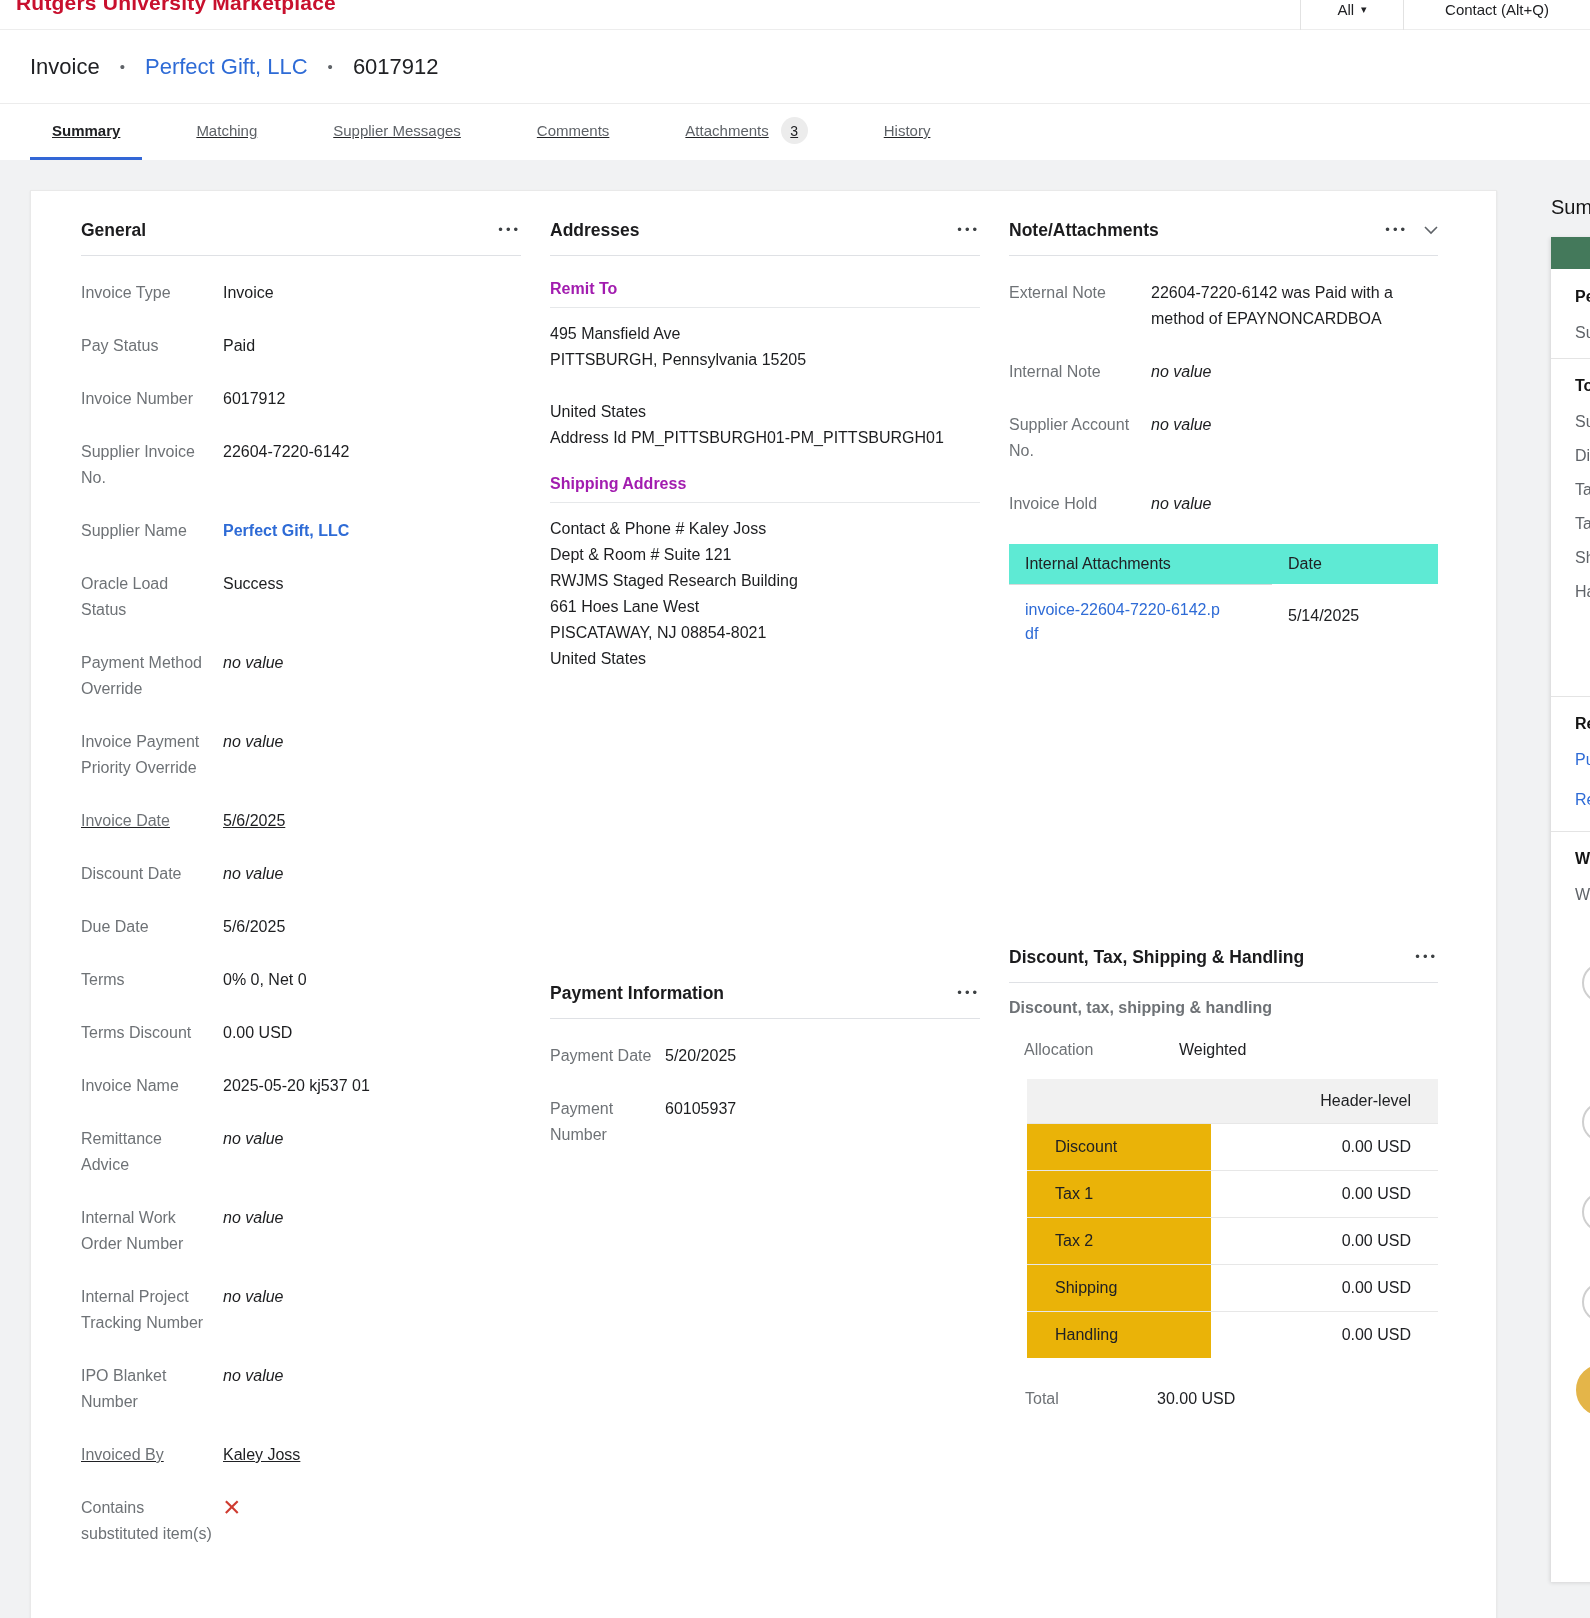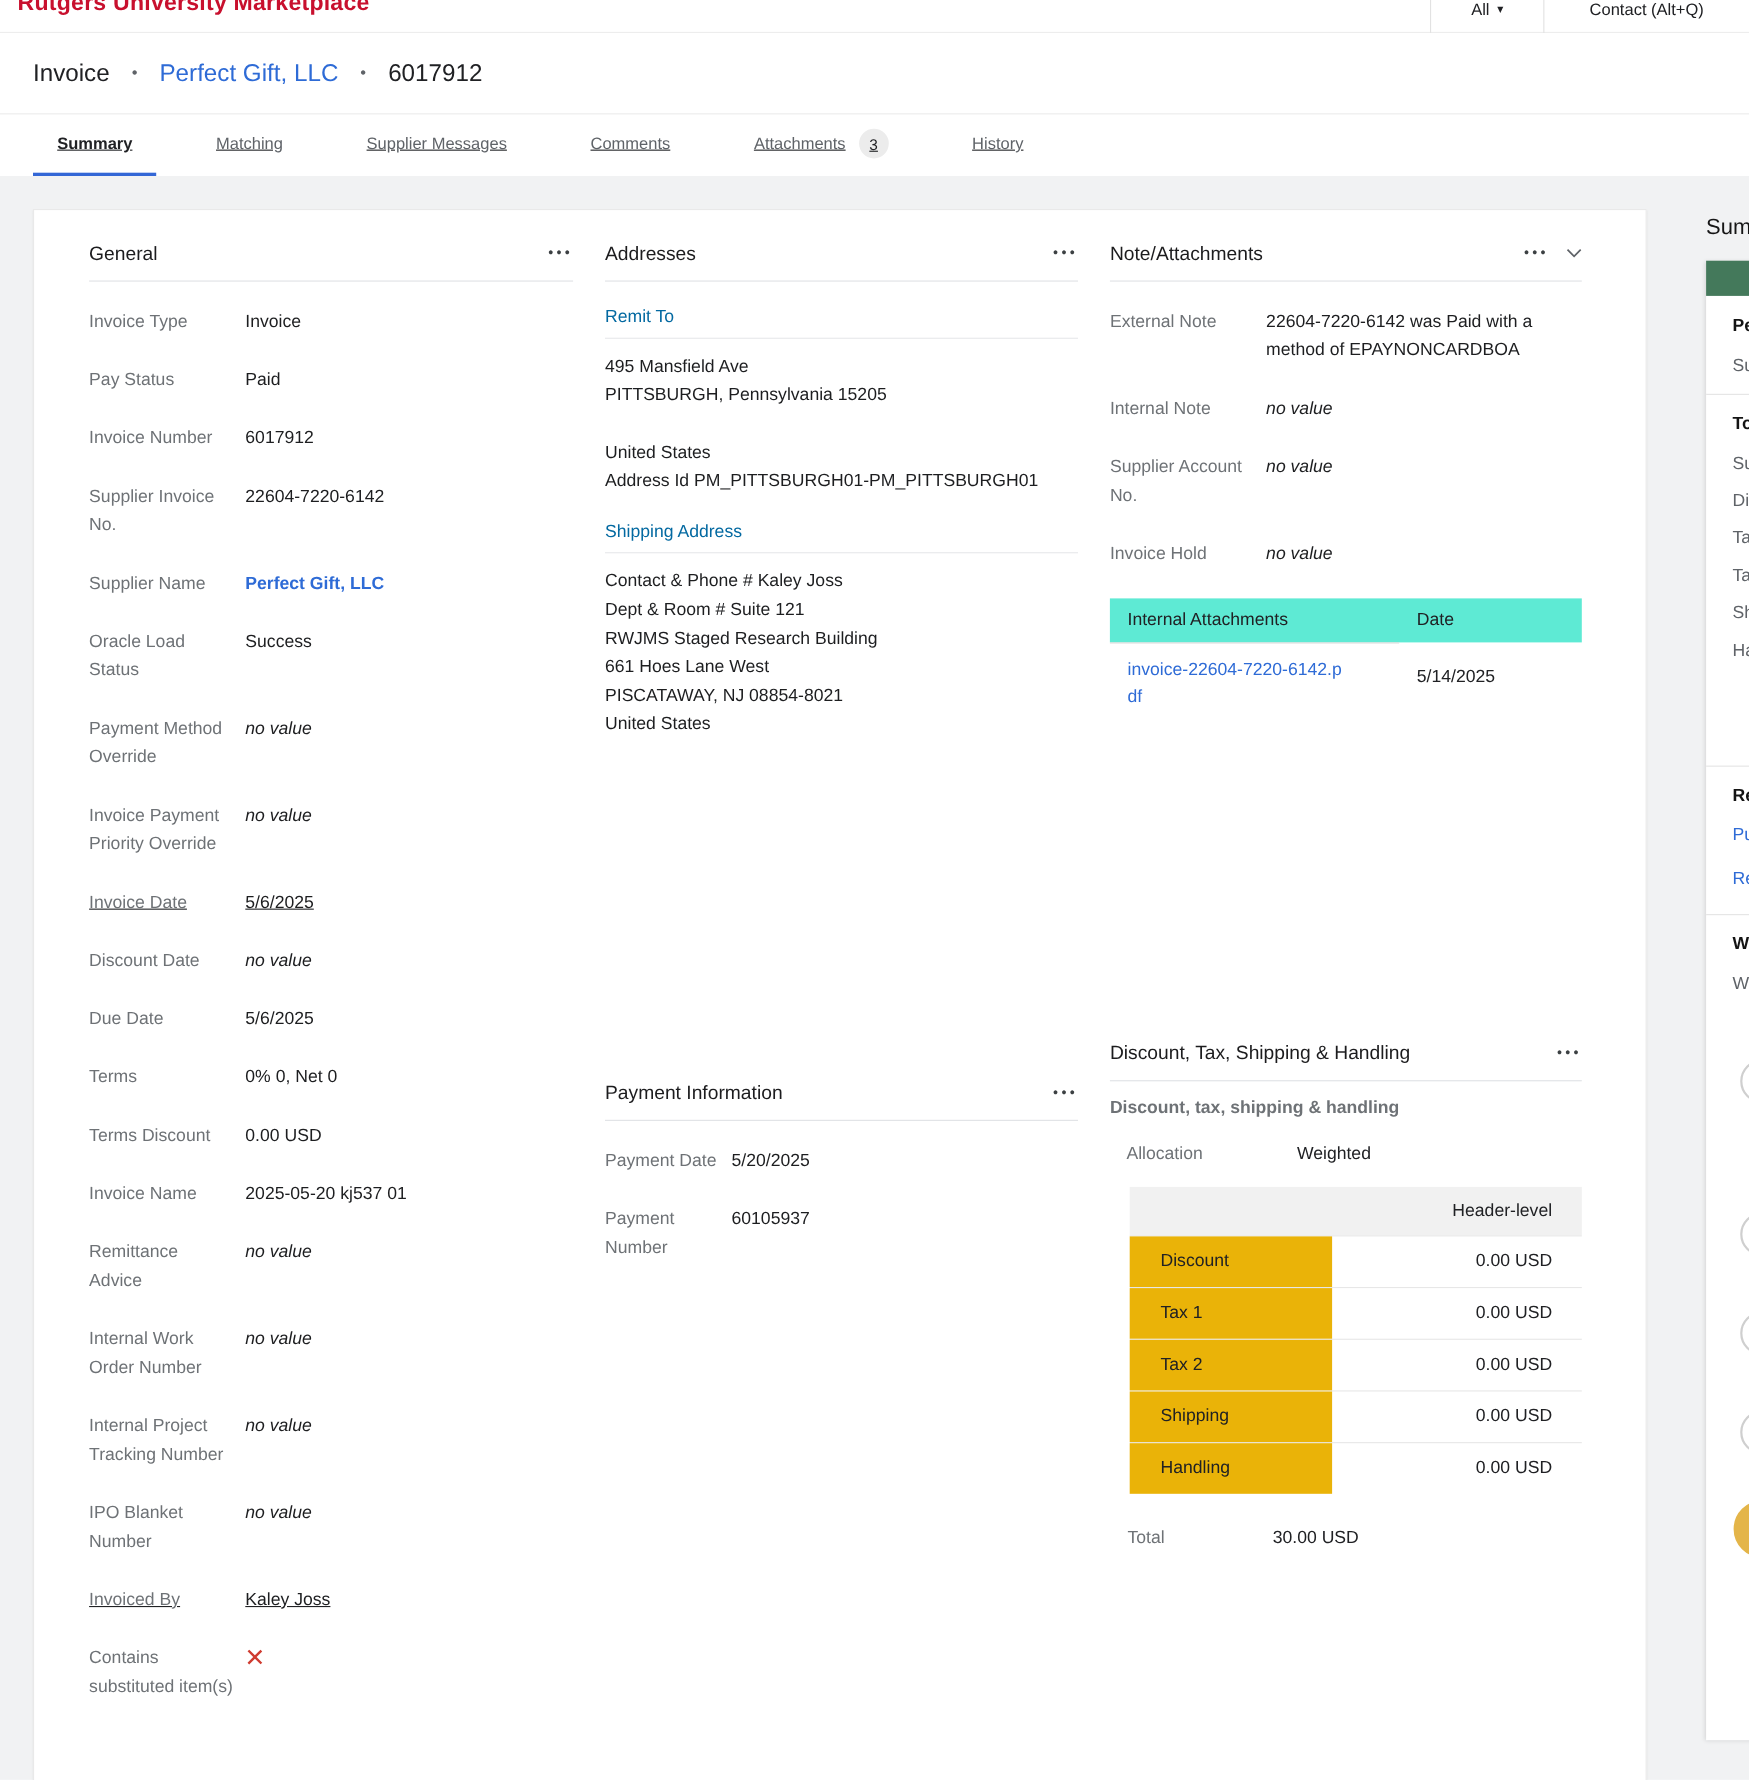--- a/index.html
+++ b/index.html
@@ -34,36 +34,36 @@
   .badge { margin-left:12px; width:27px; height:27px; border-radius:50%; background:#ececec;
     display:flex; align-items:center; justify-content:center; font-size:14px; color:#202124; }
 
   
   .content { position:absolute; top:160px; left:0; width:1590px; height:1458px; background:#f1f2f3; }
   .main-card { position:absolute; left:30px; top:30px; width:1467px; height:1440px; background:#fff;
     border:1px solid #e9e9e9; box-shadow:0 1px 2px rgba(0,0,0,.07); padding:28px 50px; overflow:hidden; }
   .cols { display:grid; grid-template-columns:440px 430px 429px; column-gap:29px; }
 
   .sec-head { display:flex; justify-content:space-between; align-items:center; height:22px; }
-  .sec-title { font-size:17.5px; font-weight:normal; color:#1c1c1e; }
+  .sec-title { font-size:17.5px; font-weight:bold; color:#1c1c1e; }
   .more { color:#3c4043; font-size:13px; letter-spacing:3px; cursor:pointer; line-height:10px; }
   .head-icons { display:flex; align-items:center; gap:16px; }
   .chev { cursor:pointer; display:flex; align-items:center; }
   .sec-divider { border-bottom:1px solid #dfe1e5; margin-top:14px; margin-bottom:24px; }
 
   .field { display:flex; margin-bottom:27px; font-size:16px; line-height:26px; }
   .field .lbl { width:142px; flex:none; color:#6e7276; padding-right:10px; }
   .field .val { flex:1; color:#1d1e20; }
   .val.novalue { font-style:italic; }
   .val.link { color:#2E6BD6; font-weight:bold; cursor:pointer; }
   .field.spaced { margin-top:13px;text-decoration:underline; }
   .pay .lbl { width:115px; }
   .x-mark { color:#CF3B30; font-size:30px; line-height:24px; font-weight:normal; }
 
-  .sub-head { font-size:16px; font-weight:normal; color:#0369a1; margin-top:24px; }
+  .sub-head { font-size:16px; font-weight:bold; color:#a21caf; margin-top:24px; }
   .sub-divider { border-bottom:1px solid #e6e8ea; margin-top:9px; margin-bottom:13px; }
   .addr-line { font-size:16px; line-height:26px; min-height:26px; color:#1d1e20; }
 
   .section-lower { margin-top:310px; }
   .section-lower3 { margin-top:300px; }
 
   
   .attach-table { margin-top:18px; font-size:16px; }
   .attach-head { display:flex; background:#5eead4; padding:11px 16px; }
   .attach-head .c1 { width:263px; }

